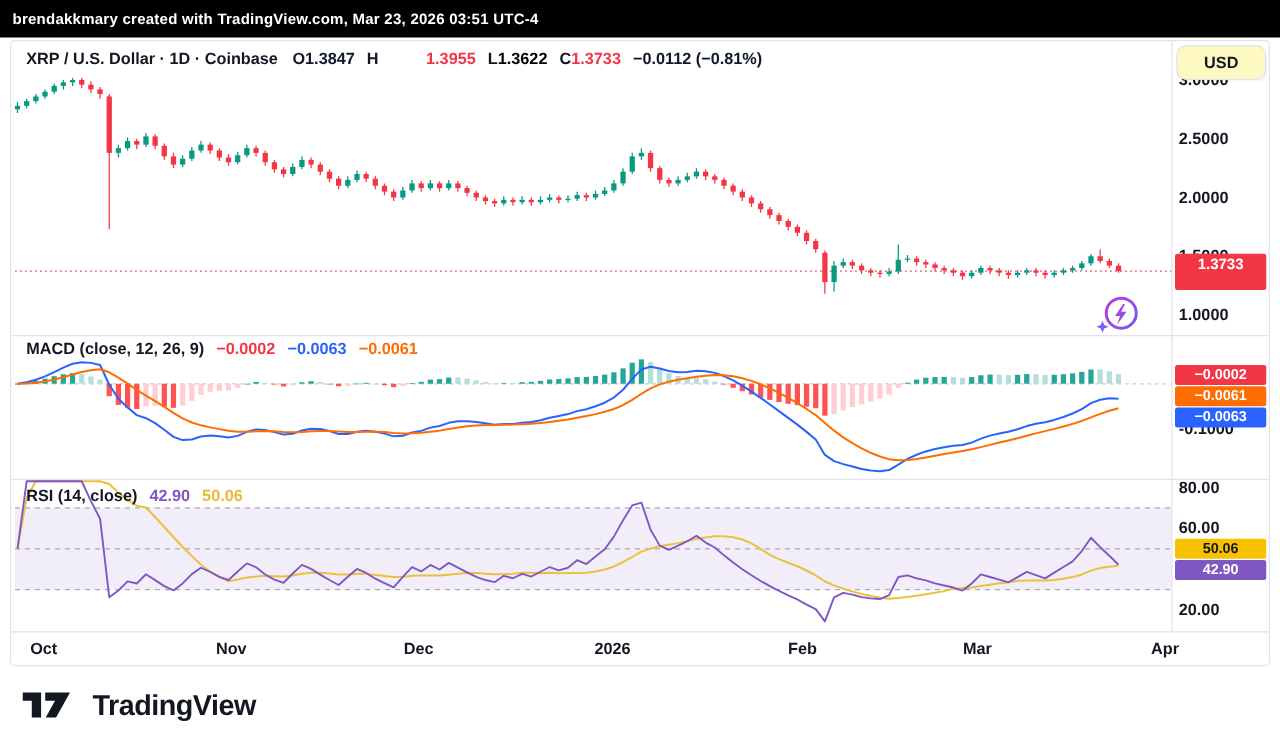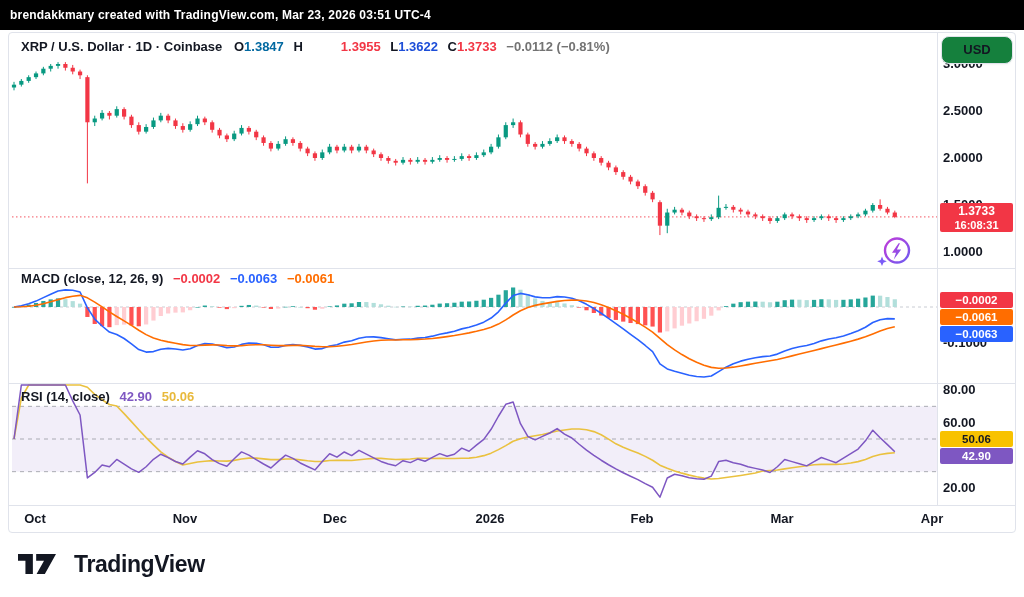--- a/index.html
+++ b/index.html
@@ -5,21 +5,21 @@
   html,body{margin:0;padding:0;background:#fff;width:1024px;height:597px;overflow:hidden;
     font-family:"Liberation Sans",sans-serif;-webkit-font-smoothing:antialiased;}
   .topbar{position:absolute;left:0;top:0;width:1024px;height:30px;background:#000;color:#fff;
     font-size:12px;font-weight:700;line-height:30px;padding-left:10px;box-sizing:border-box;letter-spacing:.2px;}
   .card{position:absolute;left:8px;top:32px;width:1006px;height:499px;border:1px solid #e0e3eb;
     border-radius:4px;background:#fff;overflow:hidden;}
   .card svg.chart{position:absolute;left:0;top:0;}
   .legend{position:absolute;font-size:13px;font-weight:700;color:#131722;white-space:nowrap;z-index:2;}
   .legend .v{font-weight:700;margin-left:6px;}
   .usd-btn{position:absolute;left:932px;top:3px;width:70px;height:26px;border:1px solid #e0e3eb;
-    border-radius:8px;background:#15803d;font-size:13px;font-weight:700;color:#131722;text-align:center;
+    border-radius:8px;background:#fef9c3;font-size:13px;font-weight:700;color:#131722;text-align:center;
     line-height:25px;z-index:4;box-shadow:0 1px 2px rgba(0,0,0,.04);}
   .badge{position:absolute;left:931px;width:73px;text-align:center;color:#fff;font-weight:700;
     border-radius:2px;z-index:3;}
   .badge.two{height:29px;top:170px;font-size:12px;line-height:14px;padding-top:1px;box-sizing:border-box;}
   .badge.row{height:16px;font-size:11.5px;line-height:16px;}
   .bolt-wrap{position:absolute;left:866px;top:201px;width:38px;height:38px;z-index:3;cursor:pointer;}
   .footer{position:absolute;left:18px;top:549px;height:30px;display:flex;align-items:center;z-index:2;}
   .footer .brand{font-size:23px;font-weight:800;color:#131722;letter-spacing:-.4px;margin-left:18px;}
 </style>
 </head>
@@ -425,45 +425,45 @@
       <text x="176" y="490" text-anchor="middle" font-size="13" font-weight="600" fill="#131722">Nov</text>
       <text x="326" y="490" text-anchor="middle" font-size="13" font-weight="600" fill="#131722">Dec</text>
       <text x="481" y="490" text-anchor="middle" font-size="13" font-weight="600" fill="#131722">2026</text>
       <text x="633" y="490" text-anchor="middle" font-size="13" font-weight="600" fill="#131722">Feb</text>
       <text x="773" y="490" text-anchor="middle" font-size="13" font-weight="600" fill="#131722">Mar</text>
       <text x="923" y="490" text-anchor="middle" font-size="13" font-weight="600" fill="#131722">Apr</text>
     </svg>
 
   <div class="legend" style="left:12px;top:6px;">
     <span>XRP / U.S. Dollar · 1D · Coinbase</span>
-    <span style="margin-left:8px;color:#131722;">O</span><span style="color:#0369a1;">1.3847</span>
+    <span style="margin-left:8px;color:#131722;">O</span><span style="color:#0f172a;">1.3847</span>
     <span style="margin-left:6px;color:#131722;">H</span><span style="color:#f23645;padding-left:38px;">1.3955</span>
-    <span style="margin-left:6px;color:#131722;">L</span><span style="color:#1d4ed8;">1.3622</span>
+    <span style="margin-left:6px;color:#131722;">L</span><span style="color:#000000;">1.3622</span>
     <span style="margin-left:6px;color:#131722;">C</span><span style="color:#f23645;">1.3733</span>
-    <span class="v" style="color:#737373;">−0.0112 (−0.81%)</span>
+    <span class="v" style="color:#0f172a;">−0.0112 (−0.81%)</span>
   </div>
 
   <div class="legend" style="left:12px;top:238px;">
     <span>MACD (close, 12, 26, 9)</span>
     <span class="v" style="color:#f23645;">−0.0002</span>
     <span class="v" style="color:#2962ff;">−0.0063</span>
     <span class="v" style="color:#ff6d00;">−0.0061</span>
   </div>
 
   <div class="legend" style="left:12px;top:356px;">
     <span>RSI (14, close)</span>
     <span class="v" style="color:#7e57c2;">42.90</span>
     <span class="v" style="color:#e8b93c;">50.06</span>
   </div>
 
   <div class="usd-btn">USD</div>
 
   <div class="badge two" style="background:#f23645;">
     <div>1.3733</div>
-    <div style="font-size:11px;font-weight:700;">16:08:31</div>
+    <div style="font-size:11px;font-weight:700;margin-top:12px;">16:08:31</div>
   </div>
 
   <div class="badge row" style="top:259px;background:#f23645;"><span>−0.0002</span></div>
   <div class="badge row" style="top:276px;background:#ff6d00;"><span>−0.0061</span></div>
   <div class="badge row" style="top:293px;background:#2962ff;"><span>−0.0063</span></div>
 
   <div class="badge row" style="top:398px;background:#f8c200;color:#131722;"><span>50.06</span></div>
   <div class="badge row" style="top:415px;background:#7e57c2;"><span>42.90</span></div>
 
   <div class="bolt-wrap">

